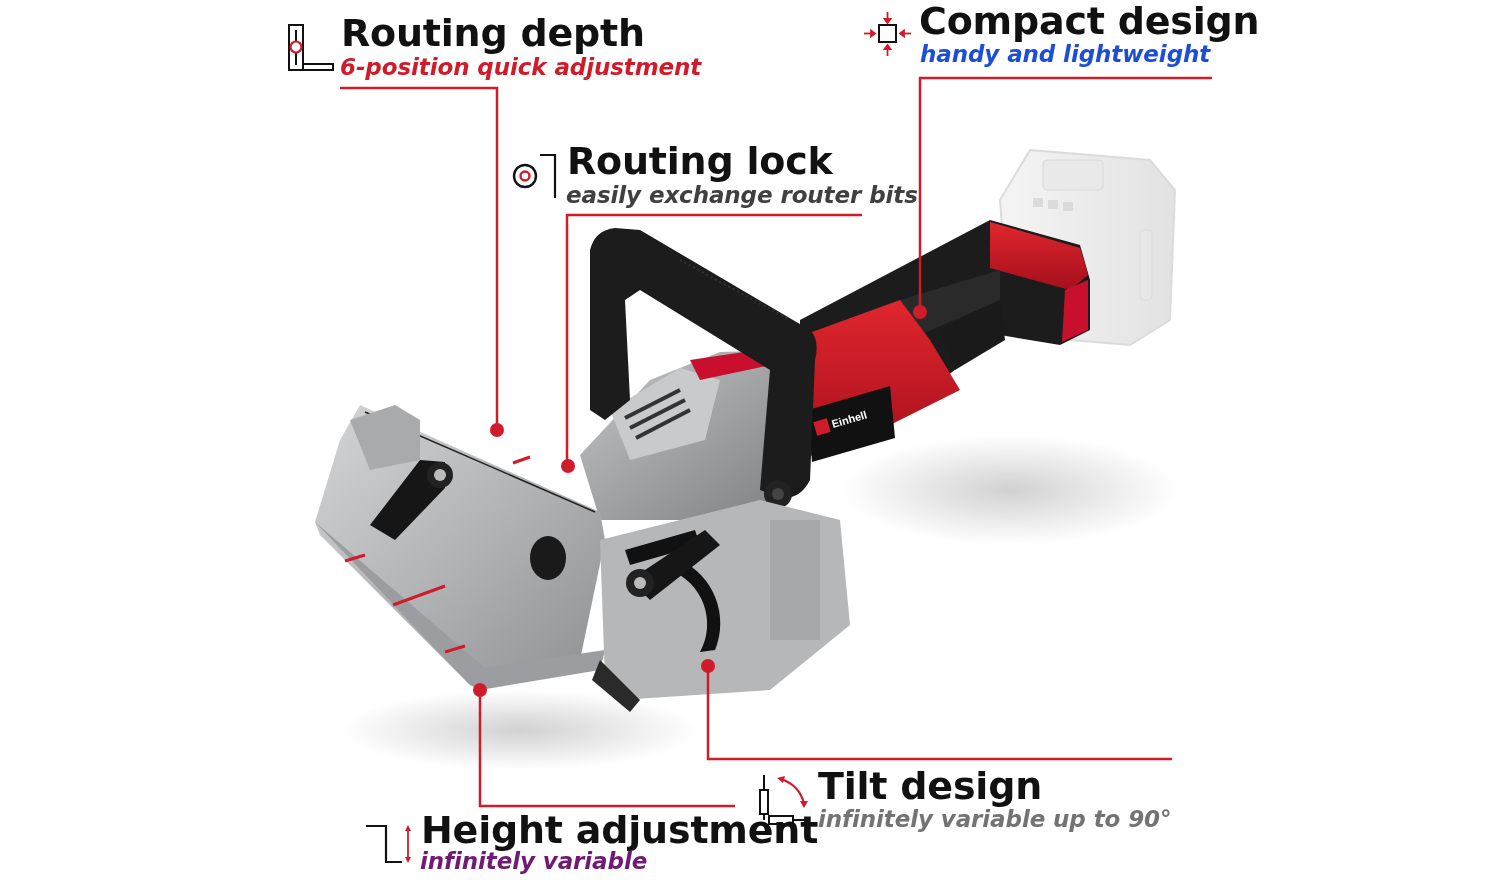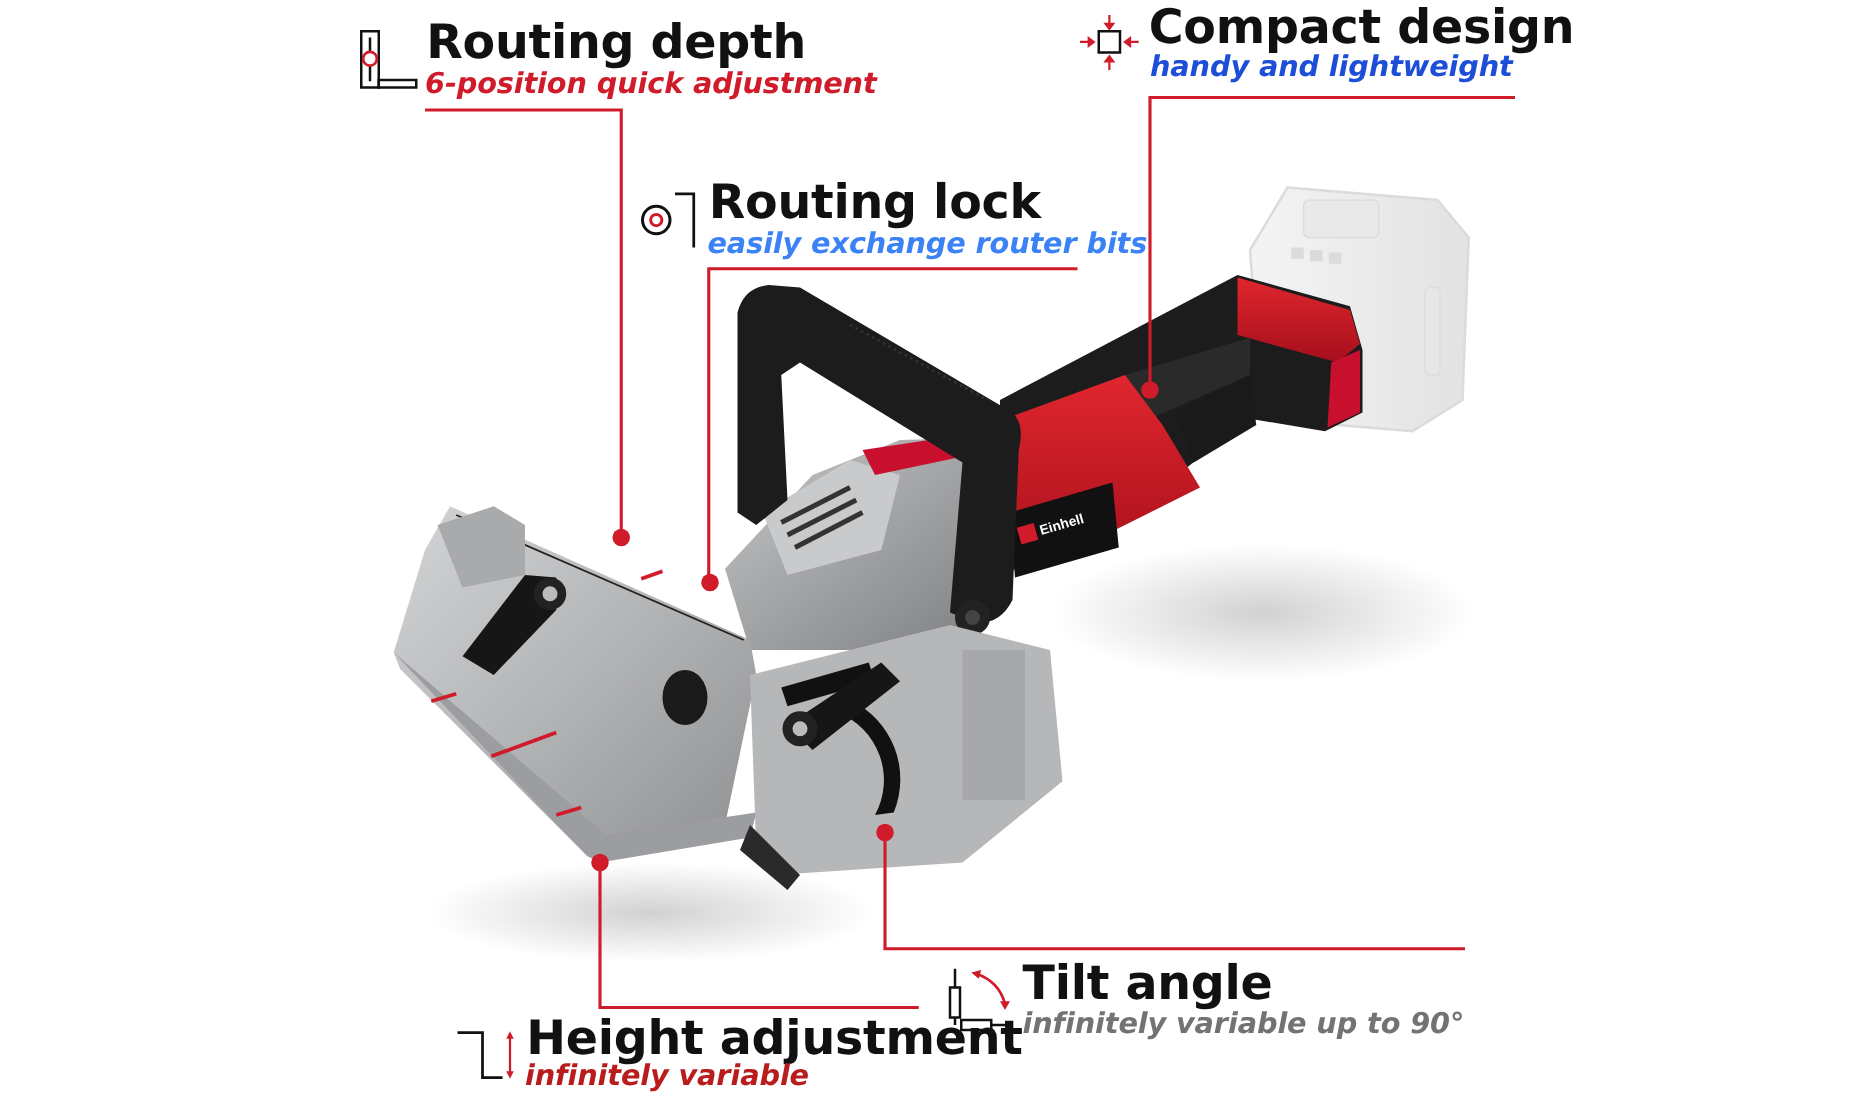--- a/index.html
+++ b/index.html
@@ -171,42 +171,42 @@
     <div class="sub" style="left:920px;top:43px;color:#1d4ed8">handy and lightweight</div>
   </div>
 
   <div class="callout">
     <svg class="icon" style="left:510px;top:150px" width="52" height="52" viewBox="0 0 52 52">
       <circle cx="15" cy="26" r="11" fill="#fff" stroke="#111" stroke-width="2.4"></circle>
       <circle cx="15" cy="26" r="4.5" fill="#fff" stroke="#d01c2a" stroke-width="2.4"></circle>
       <polyline points="30,5 45,5 45,48" fill="none" stroke="#111" stroke-width="2.2"></polyline>
     </svg>
     <div class="title" style="left:567px;top:142px">Routing lock</div>
-    <div class="sub" style="left:566px;top:184px;color:#3b82f6">easily exchange router bits</div>
+    <div class="sub" style="left:566px;top:184px;color:#404040">easily exchange router bits</div>
   </div>
 
   <div class="callout">
     <svg class="icon" style="left:757px;top:773px" width="56" height="56" viewBox="0 0 56 56">
       <line x1="7" y1="2" x2="7" y2="17" stroke="#111" stroke-width="2"></line>
       <rect x="3" y="17" width="8" height="24" fill="#fff" stroke="#111" stroke-width="2"></rect>
       <polyline points="7,41 7,47" stroke="#111" stroke-width="2" fill="none"></polyline>
       <rect x="12" y="43" width="24" height="8" fill="#fff" stroke="#111" stroke-width="2"></rect>
       <line x1="36" y1="47" x2="51" y2="47" stroke="#111" stroke-width="2"></line>
       <path d="M24 6 Q42 12 47 30" fill="none" stroke="#d01c2a" stroke-width="2.2"></path>
       <polygon points="20,5 28,3 26,10" fill="#d01c2a"></polygon>
       <polygon points="43,28 51,28 47,35" fill="#d01c2a"></polygon>
     </svg>
-    <div class="title" style="left:818px;top:767px">Tilt angle</div>
+    <div class="title" style="left:818px;top:767px">Tilt design</div>
     <div class="sub" style="left:818px;top:808px;color:#737373">infinitely variable up to 90°</div>
   </div>
 
   <div class="callout">
     <svg class="icon" style="left:364px;top:822px" width="50" height="46" viewBox="0 0 50 46">
       <polyline points="2,4 22,4 22,40 38,40" fill="none" stroke="#111" stroke-width="2.2"></polyline>
       <line x1="44" y1="6" x2="44" y2="38" stroke="#d01c2a" stroke-width="1.8"></line>
       <polygon points="41,9 47,9 44,3" fill="#d01c2a"></polygon>
       <polygon points="41,35 47,35 44,41" fill="#d01c2a"></polygon>
     </svg>
     <div class="title" style="left:421px;top:811px">Height adjustment</div>
-    <div class="sub" style="left:420px;top:850px;color:#b91c1c">infinitely variable</div>
+    <div class="sub" style="left:420px;top:850px;color:#701a75">infinitely variable</div>
   </div>
 
 </div>
 
 </body></html>

